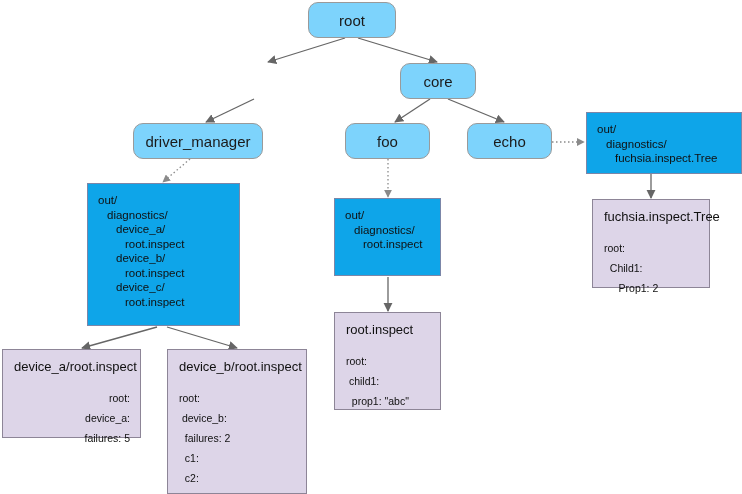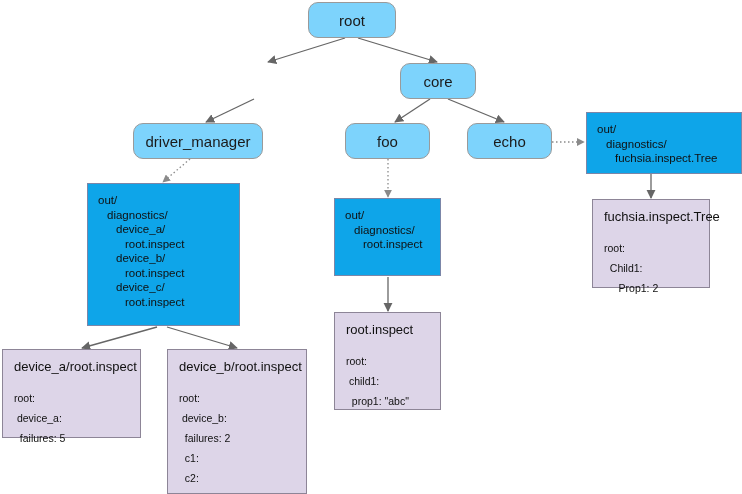--- a/index.html
+++ b/index.html
@@ -153,21 +153,21 @@
     <div class="line indent1">diagnostics/</div>
     <div class="line indent2">root.inspect</div>
   </div>
 
   <div class="node blue" style="left:586px; top:112px; width:156px; height:62px;">
     <div class="line">out/</div>
     <div class="line indent1">diagnostics/</div>
     <div class="line indent2">fuchsia.inspect.Tree</div>
   </div>
 
-  <div class="node purple" style="left:2px; top:349px; width:139px; height:89px;">
+  <div class="node purple" style="left:2px; top:349px; width:139px; height:89px;text-align:right;">
     <div class="title">device_a/root.inspect</div>
     <div class="body">root:
  device_a:
   failures: 5</div>
   </div>
 
   <div class="node purple" style="left:167px; top:349px; width:140px; height:145px;">
     <div class="title">device_b/root.inspect</div>
     <div class="body">root:
  device_b:

